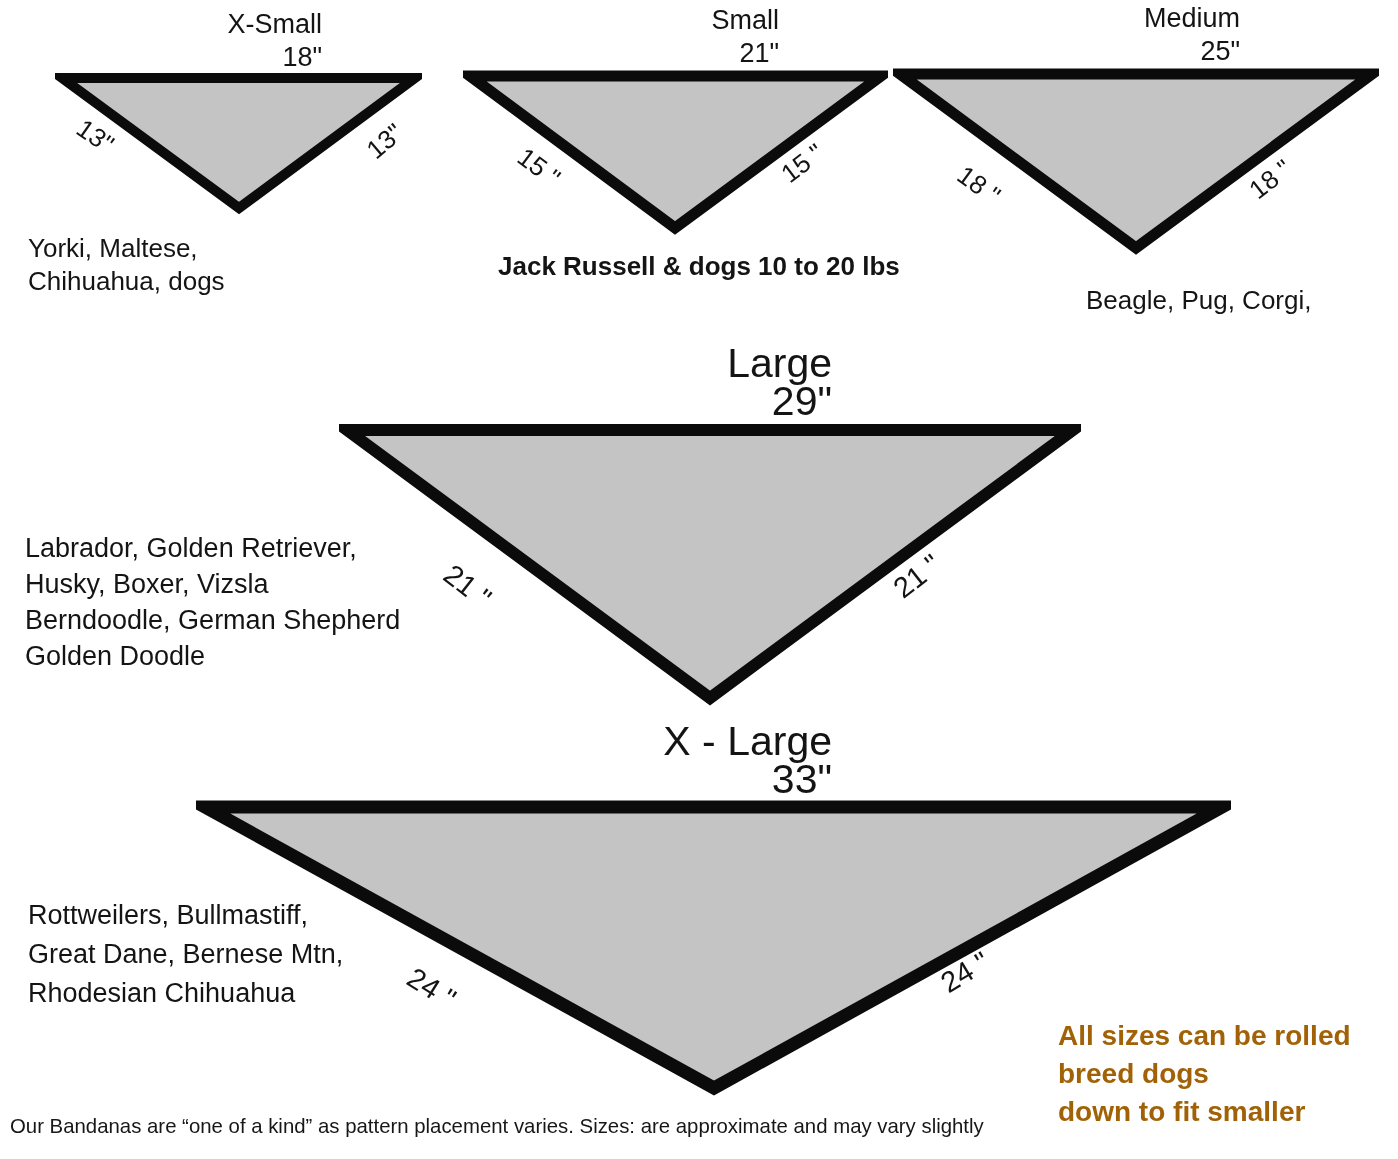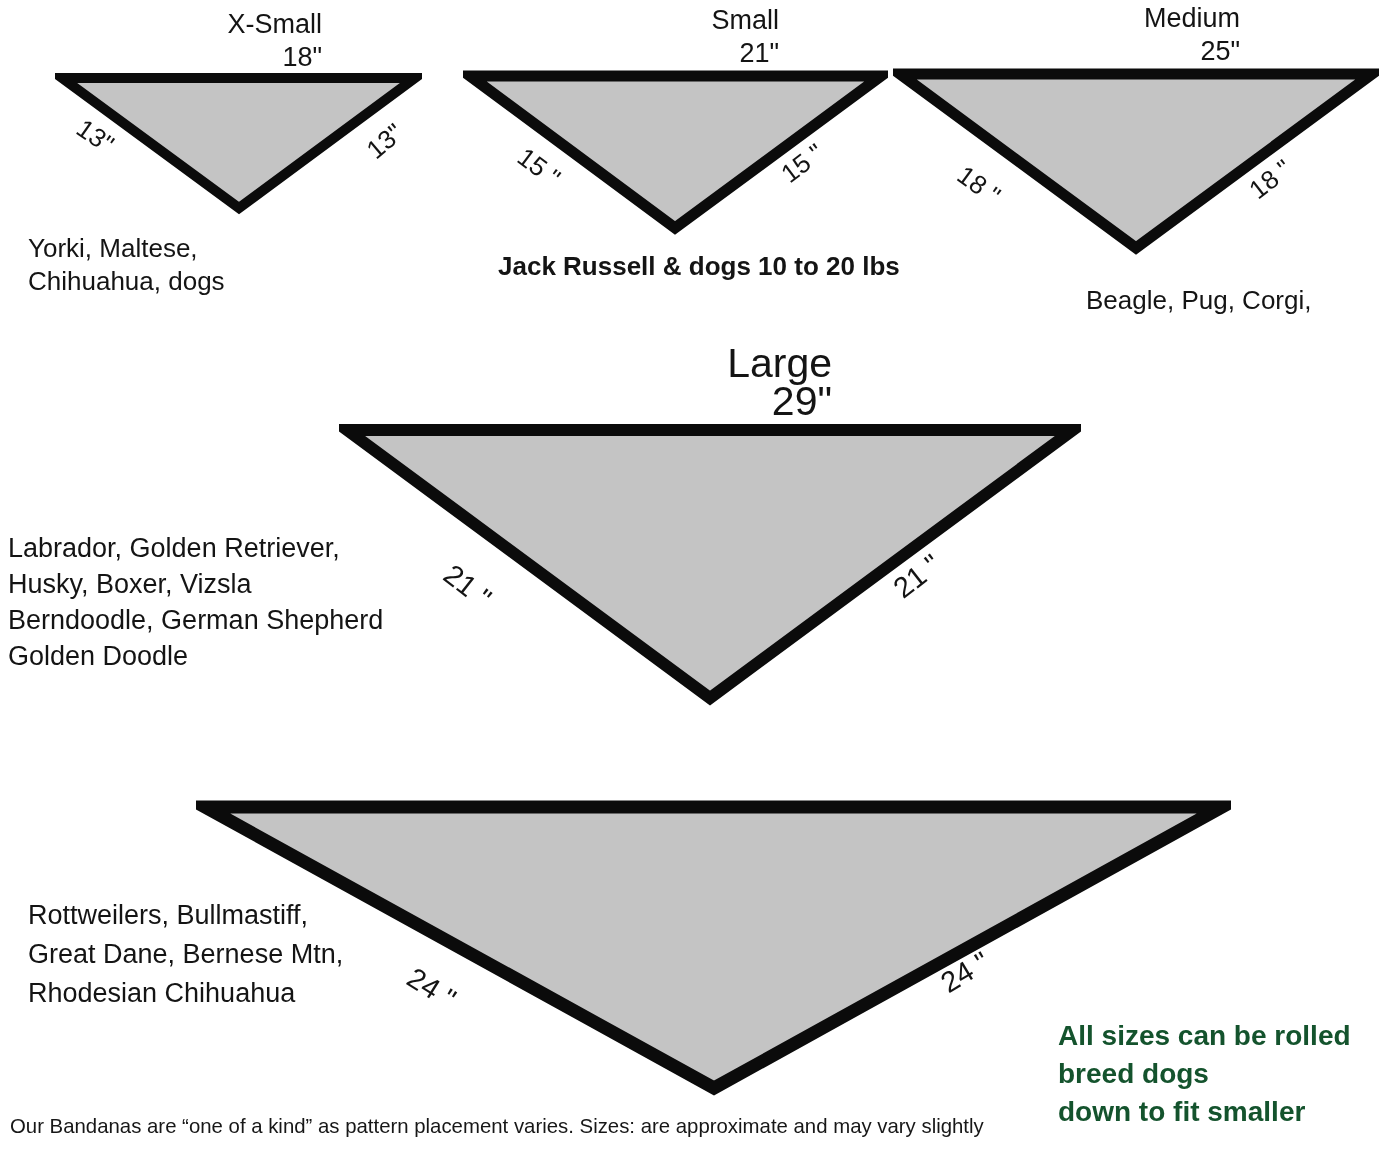--- a/index.html
+++ b/index.html
@@ -17,21 +17,21 @@
     stroke:var(--tri-stroke,#0b0b0b);
     stroke-miterlimit:14;
     stroke-linejoin:miter;
   }
   .side{font-size:26px;white-space:nowrap;transform-origin:center;}
   .side.big{font-size:29px;}
   .breeds{font-size:26px;line-height:33px;white-space:nowrap;}
   .breeds.lg{font-size:27px;line-height:36px;}
   .breeds.xl{font-size:27px;line-height:39px;}
   .gap{}
-  .note{font-size:28px;line-height:38px;font-weight:bold;color:#14532d;white-space:nowrap;}
+  .note{font-size:28px;line-height:38px;font-weight:bold;color:#a16207;white-space:nowrap;}
   .footer{font-size:21px;white-space:nowrap;transform:scaleX(.97);transform-origin:left center;color:#171717;}
 </style>
 </head>
 <body>
 
 <div class="canvas">
 
   <div class="abs title" style="left:122px;top:8px;width:200px;">
     <div>X-Small</div>
     <div>18"</div>
@@ -74,27 +74,31 @@
 
   <div class="abs title big" style="left:592px;top:344px;width:240px;">
     <div>Large</div>
     <div>29"</div>
   </div>
   <svg class="tri" style="left:339px;top:422px;" width="742" height="284" viewBox="0 0 742 284">
     <polygon points="8,8 734,8 371,276" stroke-width="12"></polygon>
   </svg>
   <div class="abs side big" style="left:442px;top:570px;transform:rotate(38deg);">21 "</div>
   <div class="abs side big" style="left:892px;top:560px;transform:rotate(-38deg);">21 "</div>
-  <div class="abs breeds lg" style="left:8px;top:530px;">
+  <div class="abs breeds lg" style="left:25px;top:530px;">
     <div>Labrador, Golden Retriever,</div>
     <div>Husky, Boxer, Vizsla</div>
     <div class="gap">Berndoodle, German Shepherd</div>
     <div>Golden Doodle</div>
   </div>
 
+  <div class="abs title big" style="left:592px;top:722px;width:240px;">
+    <div>X - Large</div>
+    <div>33"</div>
+  </div>
   <svg class="tri" style="left:196px;top:798px;" width="1035" height="299" viewBox="0 0 1035 299">
     <polygon points="9,9 1026,9 518,290" stroke-width="13"></polygon>
   </svg>
   <div class="abs side big" style="left:406px;top:972px;transform:rotate(32deg);">24 "</div>
   <div class="abs side big" style="left:940px;top:956px;transform:rotate(-31deg);">24 "</div>
   <div class="abs breeds xl" style="left:28px;top:896px;">
     <div>Rottweilers, Bullmastiff,</div>
     <div>Great Dane, Bernese Mtn,</div>
     <div>Rhodesian Chihuahua</div>
   </div>

